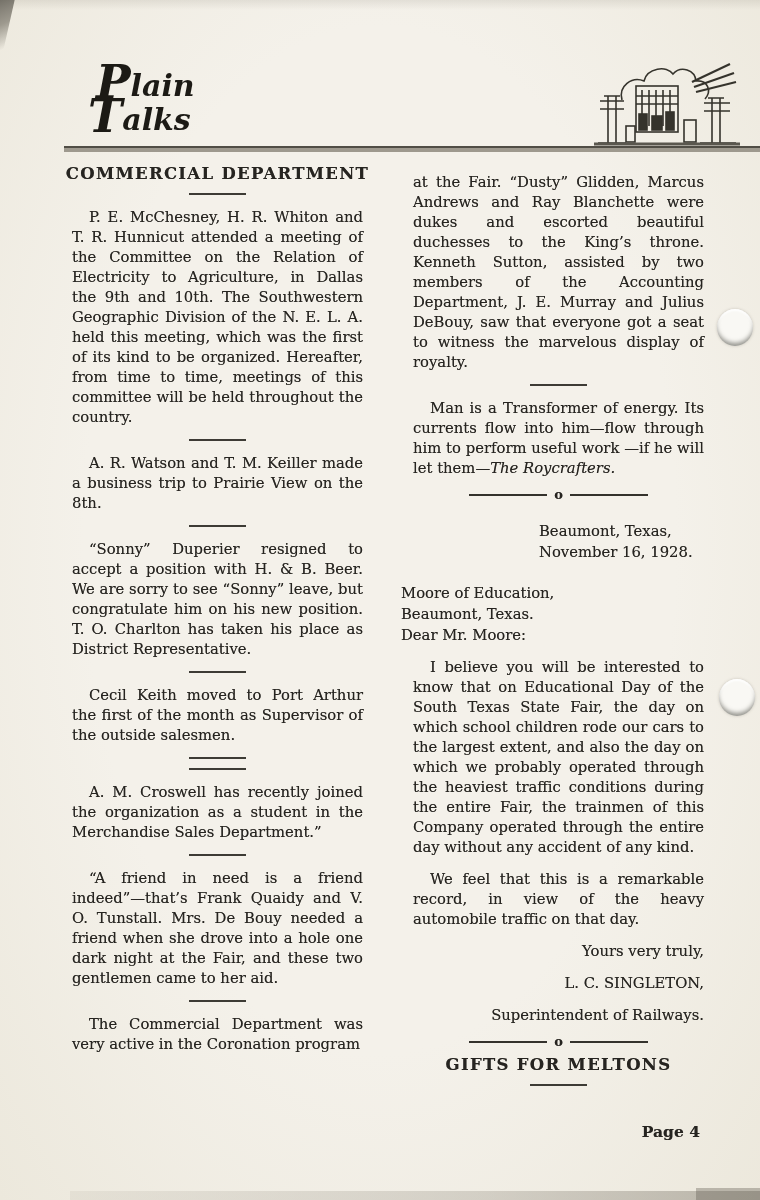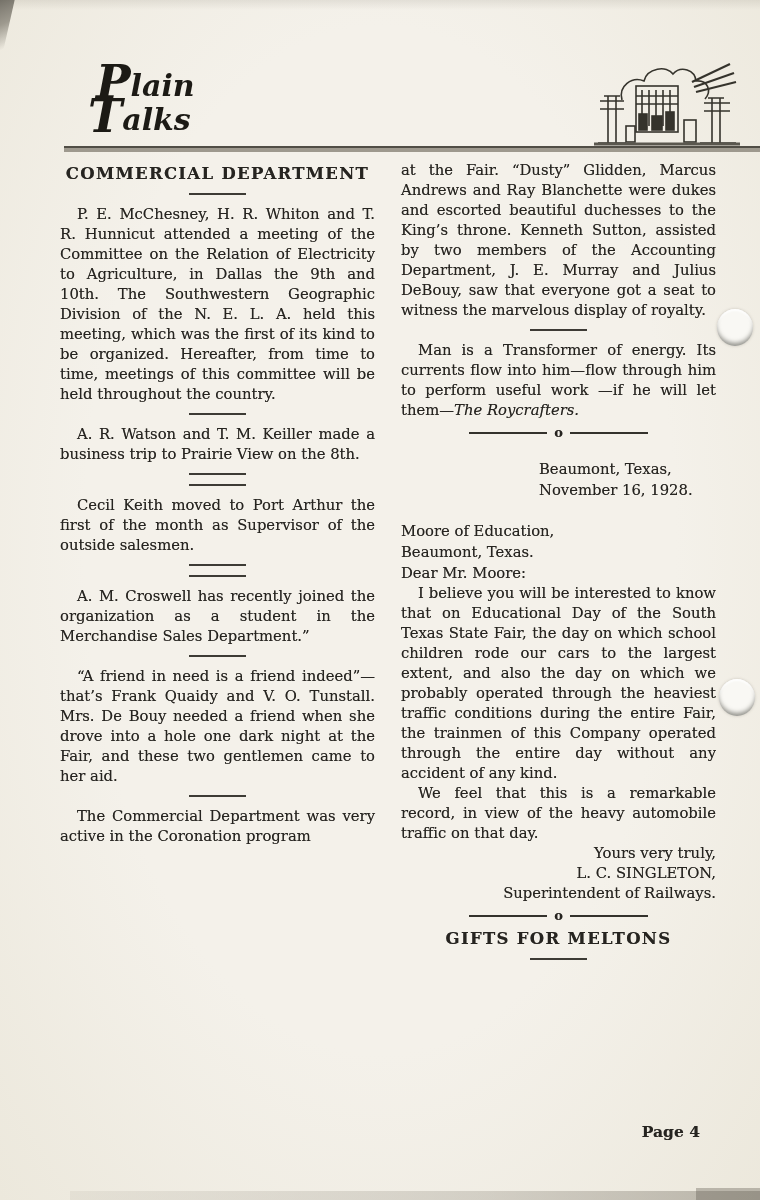--- a/index.html
+++ b/index.html
@@ -39,21 +39,21 @@
     display:flex;gap:26px;overflow:hidden;
     font-size:14.8px;line-height:20px;
     text-align:justify;
     text-shadow:0 0 .5px rgba(38,36,32,.55);
   }
   .col{width:321px;hyphens:auto;-webkit-hyphens:auto;}
   .col h2{
     font-size:16.5px;font-weight:bold;letter-spacing:1.3px;text-align:center;
     margin:4px 0 0 0;text-indent:0;
   }
-  .col p{margin:0;text-indent:17px;}
+  .col p{margin:12px;text-indent:17px;}
   .col p.no-indent{text-indent:0;}
   .sdiv{width:57px;height:2px;background:#3d3b35;margin:9px auto 9px;}
   .odiv{display:flex;align-items:center;justify-content:center;gap:7px;margin:8px 0 8px;}
   .odiv .oline{width:78px;height:1.6px;background:#34322c;}
   .odiv .oglyph{font-size:13px;font-weight:bold;line-height:10px;}
   .letter-head{padding-left:138px;text-indent:0;margin:20px 0;line-height:21px;}
   .letter-head div{text-indent:0;}
   .recipient div{text-indent:0;line-height:21px;}
   .closing-line{text-indent:0 !important;text-align:right;}
   .pl-yours{padding-left:97px;}
@@ -115,20 +115,21 @@
 
   <main class="columns">
 
     <section class="col">
       <h2>COMMERCIAL DEPARTMENT</h2>
       <div class="sdiv"></div>
       <p>P. E. McChesney, H. R. Whiton and T. R. Hunnicut attended a meeting of the Committee on the Relation of Electricity to Agriculture, in Dallas the 9th and 10th.  The Southwestern Geographic Division of the N. E. L. A. held this meeting, which was the first of its kind to be organized. Hereafter, from time to time, meetings of this committee will be held throughout the country.</p>
       <div class="sdiv"></div>
       <p>A. R. Watson and T. M. Keiller made a business trip to Prairie View on the 8th.</p>
       <div class="sdiv"></div>
+      <p>“Sonny” Duperier resigned to accept a position with H. &amp; B. Beer. We are sorry to see “Sonny” leave, but congratulate him on his new position. T. O. Charlton has taken his place as District Representative.</p>
       <div class="sdiv"></div>
       <p>Cecil Keith moved to Port Arthur the first of the month as Supervisor of the outside salesmen.</p>
       <div class="sdiv"></div>
       <div class="sdiv"></div>
       <p>A. M. Croswell has recently joined the organization as a student in the Merchandise Sales Department.”</p>
       <div class="sdiv"></div>
       <p>“A friend in need is a friend indeed”—that’s Frank Quaidy and V. O. Tunstall.  Mrs. De Bouy needed a friend when she drove into a hole one dark night at the Fair, and these two gentlemen came to her aid.</p>
       <div class="sdiv"></div>
       <p>The Commercial Department was very active in the Coronation program</p>
     </section>

